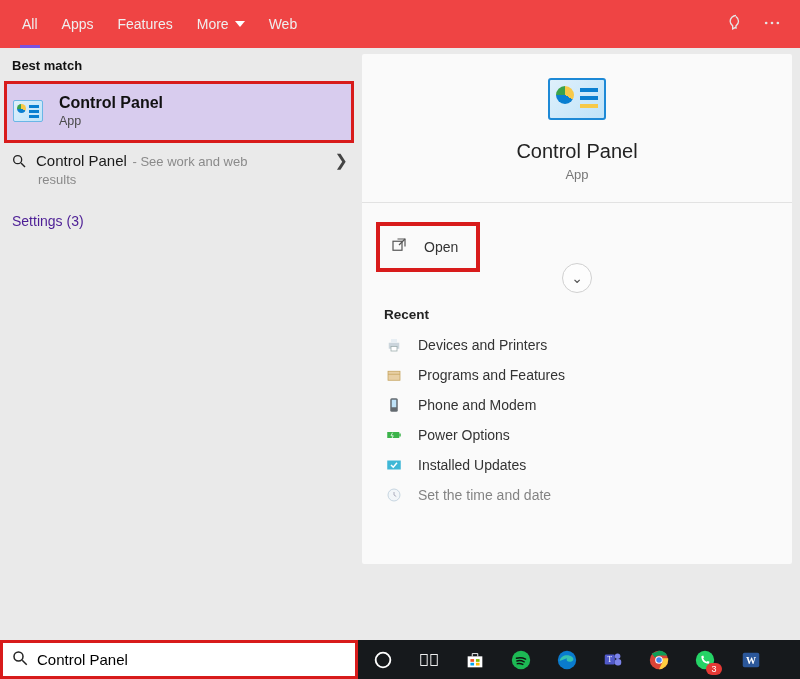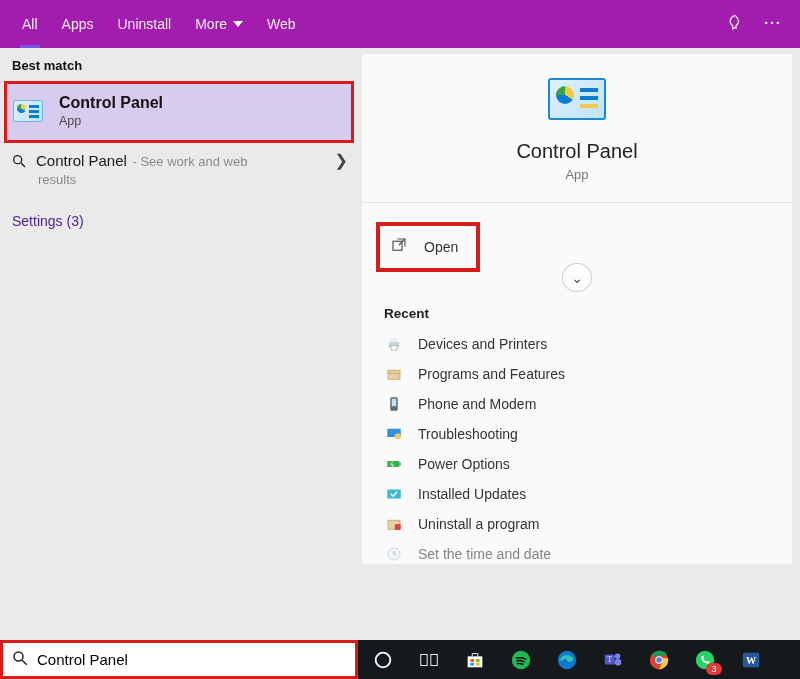--- a/index.html
+++ b/index.html
@@ -7,21 +7,21 @@
       width: 800px;
       height: 679px;
       font-family: "Segoe UI", Arial, sans-serif;
       background: #eaeaea;
       overflow: hidden;
       position: relative;
     }
 
     
     .topbar {
-      background: #a21caf;
+      background: #ef4444;
       height: 48px;
       display: flex;
       align-items: center;
       padding: 0 10px;
       color: #efefef;
       font-size: 14px;
       justify-content: space-between;
     }
     .topbar-left { display: flex; align-items: center; height: 100%; }
     .tab {
@@ -309,21 +309,21 @@
       padding: 0 2px;
     }
   </style>
 </head>
 <body>
 
 <div class="topbar">
   <div class="topbar-left">
     <div class="tab active">All</div>
     <div class="tab">Apps</div>
-    <div class="tab">Uninstall</div>
+    <div class="tab">Features</div>
     <div class="tab">
       <span>More</span>
         <span class="more-caret"></span>
     </div>
     <div class="tab">Web</div>
   </div>
   <div class="topbar-right">
     <span>
       <svg viewBox="0 0 24 24">
           <path d="M12 3a7 7 0 0 0-7 7c0 2.5 1.3 4.3 3 5.5V19l3-1.5 1 .5V15.5c1.7-1.2 3-3 3-5.5a7 7 0 0 0-3-5.7" fill="none" stroke="#e5e5e5" stroke-width="1.6"></path>
@@ -421,53 +421,35 @@
             <svg viewBox="0 0 24 24">
               <rect x="7" y="3" width="10" height="18" rx="2" fill="#636a70"></rect>
               <rect x="9" y="5" width="6" height="10" fill="#bfe3f9"></rect>
             </svg>
           </span>
         <span>Phone and Modem</span>
       </div>
       <div class="recent-item">
         <span class="ri-icon">
             <svg viewBox="0 0 24 24">
-              <rect x="3" y="5" width="18" height="11" fill="#2f8fe0"></rect>
-              <circle cx="17" cy="15" r="4" fill="#f7c948"></circle>
-            </svg>
-          </span>
-        <span>Troubleshooting</span>
-      </div>
-      <div class="recent-item">
-        <span class="ri-icon">
-            <svg viewBox="0 0 24 24">
               <rect x="3" y="8" width="16" height="8" fill="#3bb34a"></rect>
               <rect x="19" y="10" width="2" height="4" fill="#3bb34a"></rect>
               <path d="M10 9l-2 4h3l-2 4" stroke="#fff" fill="none"></path>
             </svg>
           </span>
         <span>Power Options</span>
       </div>
       <div class="recent-item">
         <span class="ri-icon">
             <svg viewBox="0 0 24 24">
               <rect x="3" y="6" width="18" height="12" fill="#3fb7d6"></rect>
               <path d="M8 12l3 3 5-6" stroke="#fff" fill="none" stroke-width="2"></path>
             </svg>
           </span>
         <span>Installed Updates</span>
-      </div>
-      <div class="recent-item">
-        <span class="ri-icon">
-            <svg viewBox="0 0 24 24">
-              <rect x="4" y="7" width="16" height="12" fill="#e8cfa4" stroke="#c4a15b"></rect>
-              <rect x="13" y="12" width="8" height="8" fill="#d44" rx="2"></rect>
-            </svg>
-          </span>
-        <span>Uninstall a program</span>
       </div>
       <div class="recent-item" style="opacity:.6">
         <span class="ri-icon">
             <svg viewBox="0 0 24 24">
               <circle cx="12" cy="12" r="8" fill="#eef4f9" stroke="#8aa8c0"></circle>
               <path d="M12 8v4l3 2" stroke="#557" fill="none"></path>
             </svg>
           </span>
         <span>Set the time and date</span>
       </div>

